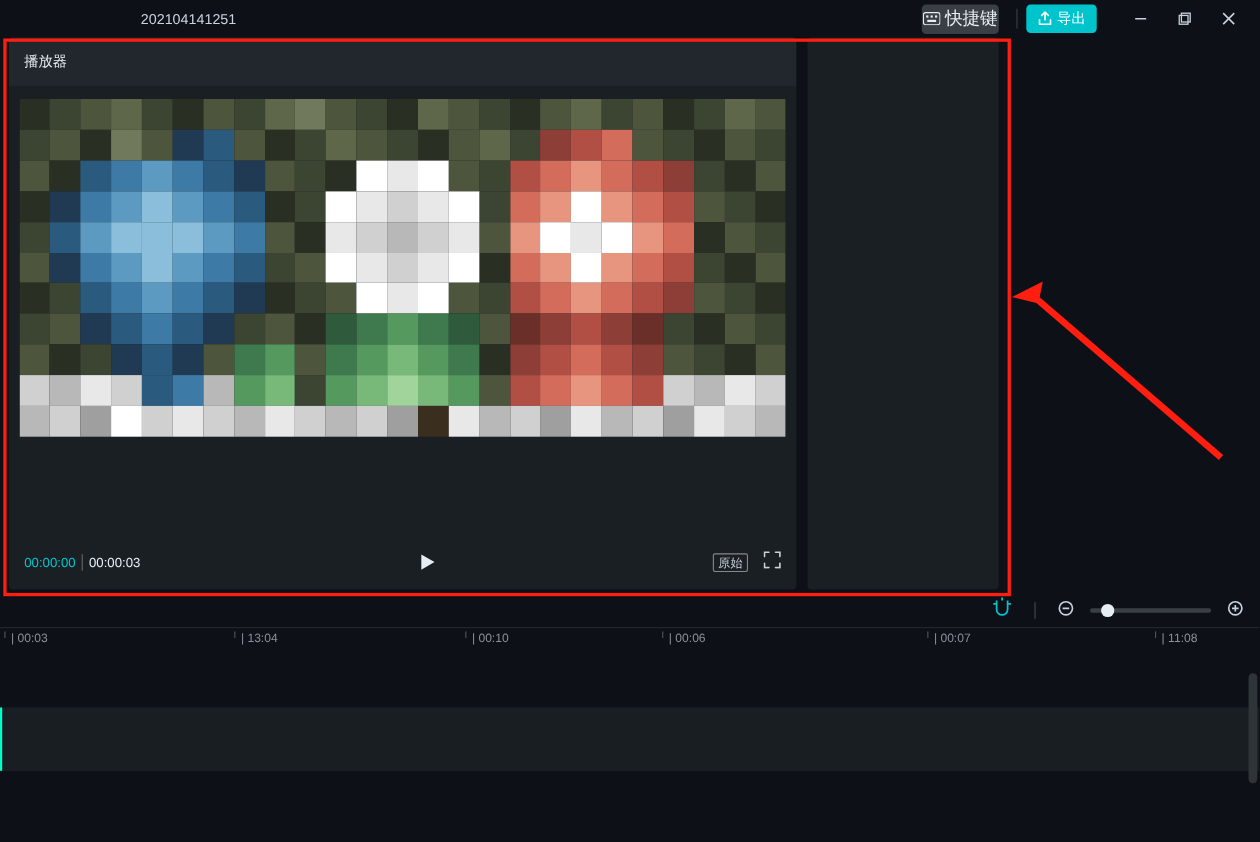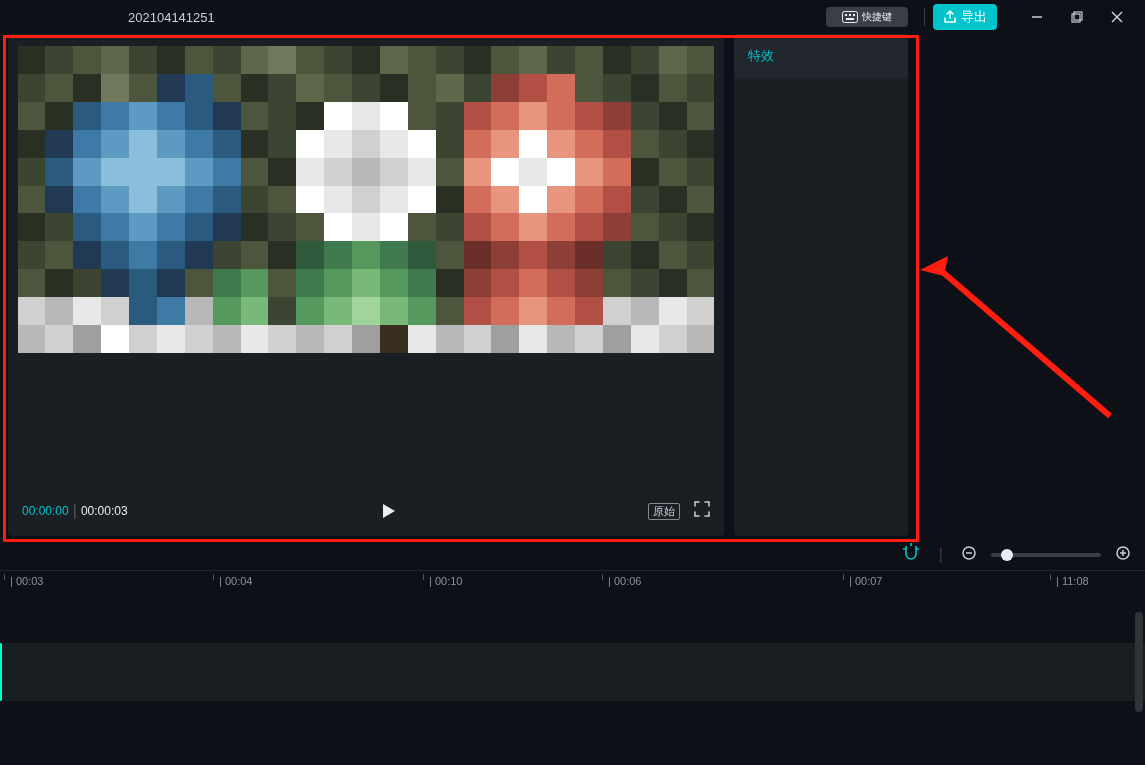--- a/index.html
+++ b/index.html
@@ -1,21 +1,21 @@
 <!DOCTYPE html>
 <html><head>
 <meta charset="utf-8">
 <style>
   html,body{margin:0;padding:0;background:#0d1117;font-family:"Microsoft YaHei",Arial,sans-serif;color:#e6edf3;}
   body{width:1145px;height:765px;overflow:hidden;position:relative;}
   
   .titlebar{height:34px;display:flex;align-items:center;padding:0 8px;background:#0d1117;}
   .title-text{margin-left:120px;color:#c9d1d9;font-size:13px;}
   .titlebar .spacer{flex:1;}
-  .hk-btn{display:flex;align-items:center;background:#3a3f45;border-radius:4px;padding:3px 16px;font-size:10px;color:#e6edf3;cursor:pointer;margin-right:8px;justify-content:flex-end;}
+  .hk-btn{display:flex;align-items:center;background:#3a3f45;border-radius:4px;padding:3px 1px;font-size:16px;color:#e6edf3;cursor:pointer;margin-right:8px;justify-content:flex-end;}
   .hk-btn svg{margin-right:4px;}
   .sep{width:1px;height:18px;background:#3a3f45;margin:0 8px;}
   .export-btn{display:flex;align-items:center;background:#00c4cc;color:#fff;border-radius:4px;padding:4px 10px;font-size:13px;cursor:pointer;font-weight:500;}
   .export-btn svg{margin-right:4px;}
   .win-btns{display:flex;align-items:center;margin-left:20px;}
   .win-btn{width:40px;height:34px;display:flex;align-items:center;justify-content:center;cursor:pointer;color:#c9d1d9;}
   
   
   .work{display:flex;padding:0 8px;gap:10px;height:502px;position:relative;}
   .panel{background:#1a1f24;border-radius:4px;display:flex;flex-direction:column;overflow:hidden;flex:0 0 auto;}
@@ -106,20 +106,21 @@
           <line x1="1" y1="1" x2="11" y2="11" stroke="#c9d1d9" stroke-width="1.5"></line>
           <line x1="11" y1="1" x2="1" y2="11" stroke="#c9d1d9" stroke-width="1.5"></line>
         </svg>
       </div>
   </div>
 </div>
 
 <div class="work">
 
   <div class="panel player-panel">
+    <div class="panel-header">播放器</div>
     <div class="player-body">
       <div class="mosaic" id="mosaic">
           <div style="background: rgb(42, 47, 35);"></div>
           <div style="background: rgb(60, 68, 50);"></div>
           <div style="background: rgb(77, 85, 61);"></div>
           <div style="background: rgb(94, 103, 73);"></div>
           <div style="background: rgb(60, 68, 50);"></div>
           <div style="background: rgb(42, 47, 35);"></div>
           <div style="background: rgb(77, 85, 61);"></div>
           <div style="background: rgb(60, 68, 50);"></div>
@@ -406,21 +407,20 @@
       <span class="ratio">原始</span>
       <span class="fs">
         <svg width="16" height="16" viewBox="0 0 16 16" fill="none" stroke="#c9d1d9" stroke-width="1.5" stroke-linecap="round">
             <path d="M1 5 V1 H5 M11 1 H15 V5 M15 11 V15 H11 M5 15 H1 V11"></path>
           </svg>
       </span>
     </div>
   </div>
 
   <div class="panel fx-panel">
-    <div class="panel-header cyan">特效</div>
   </div>
   <div class="right-pad"></div>
 </div>
 
 <div class="hl-box"></div>
 
 <svg class="arrow" width="200" height="170" viewBox="0 0 200 170">
   <defs></defs>
   <polygon points="0,14 28,0 24,20" fill="#ff1e0f"></polygon>
   <line x1="18" y1="12" x2="190" y2="160" stroke="#ff1e0f" stroke-width="6"></line>
@@ -447,21 +447,21 @@
     <svg width="16" height="16" viewBox="0 0 16 16" fill="none" stroke="#c9d1d9" stroke-width="1.5">
         <circle cx="8" cy="8" r="6"></circle>
         <line x1="5" y1="8" x2="11" y2="8"></line>
         <line x1="8" y1="5" x2="8" y2="11"></line>
       </svg>
   </span>
 </div>
 
 <div class="ruler" id="ruler">
     <div class="tick" style="left: 6px;"><span>| 00:03</span></div>
-    <div class="tick" style="left: 215px;"><span>| 00:04</span></div>
+    <div class="tick" style="left: 215px;"><span>| 13:04</span></div>
     <div class="tick" style="left: 425px;"><span>| 00:10</span></div>
     <div class="tick" style="left: 604px;"><span>| 00:06</span></div>
     <div class="tick" style="left: 845px; text-align: right;"><span>| 00:07</span></div>
     <div class="tick" style="left: 1052px;"><span>| 11:08</span></div>
   </div>
 
 <div class="tracks">
   <div class="track">
     <div class="clip"></div>
   </div>

